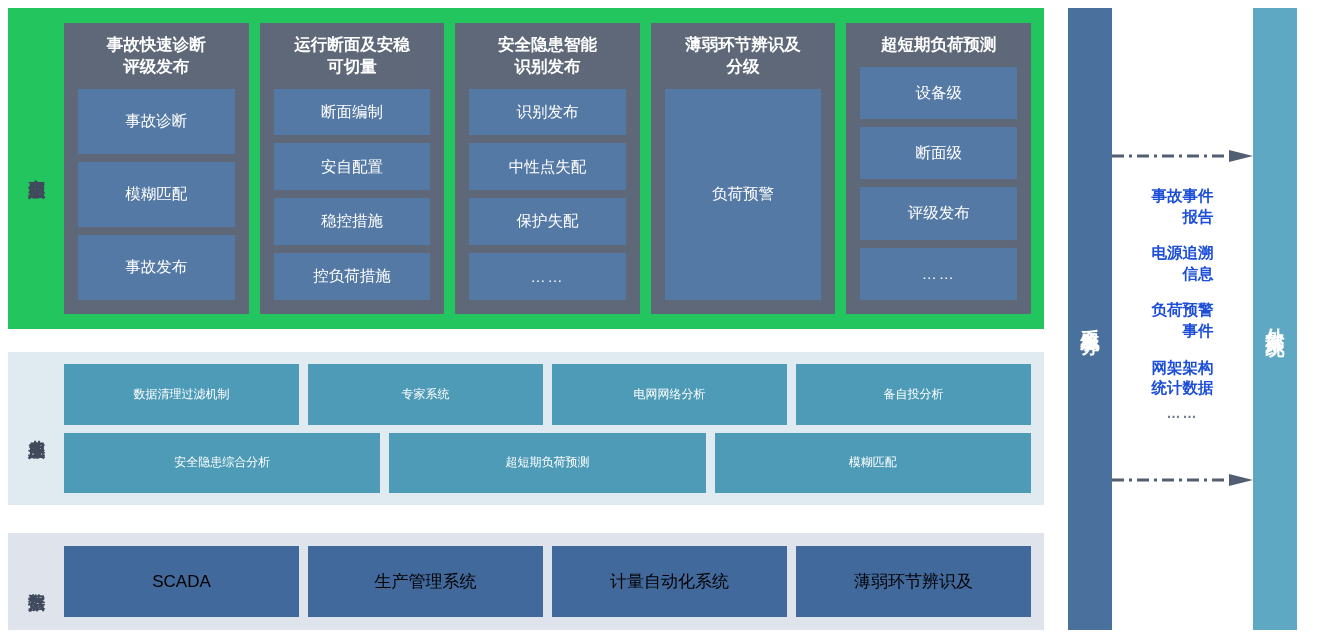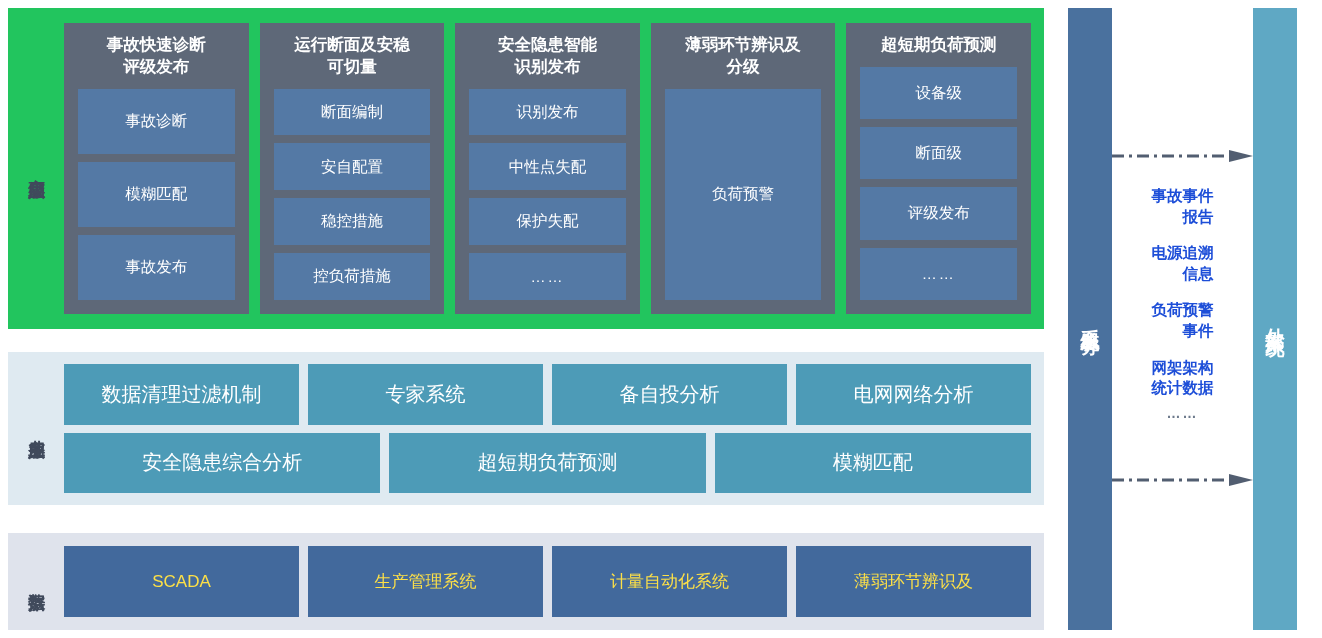--- a/index.html
+++ b/index.html
@@ -138,36 +138,36 @@
   .biz-row {
     display: flex;
     gap: 9px;
     flex: 1 1 0;
     min-height: 0;
   }
   .biz-item {
     flex: 1 1 0;
     background: #4d9bb7;
     color: #ffffff;
-    font-size: 20px;
+    font-size: 12px;
     display: flex;
     align-items: center;
     justify-content: center;
     text-align: left;
   }
 
   
   .band-data .band-body {
     padding: 13px 13px 13px 0;
     gap: 9px;
   }
   .data-item {
     flex: 1 1 0;
     background: #42699c;
-    color: #fde047;
+    color: #000000;
     font-size: 17px;
     display: flex;
     align-items: center;
     justify-content: center;
     text-align: left;
   }
 
   
   .service-bar {
     position: absolute;
@@ -312,22 +312,22 @@
 
       </div>
     </div>
 
     <div class="layer-band band-business">
       <div class="layer-label">业务应用层</div>
       <div class="band-body">
         <div class="biz-row">
           <div class="biz-item">数据清理过滤机制</div>
           <div class="biz-item">专家系统</div>
+          <div class="biz-item">电网网络分析</div>
           <div class="biz-item">备自投分析</div>
-          <div class="biz-item">电网网络分析</div>
         </div>
         <div class="biz-row">
           <div class="biz-item">安全隐患综合分析</div>
           <div class="biz-item">超短期负荷预测</div>
           <div class="biz-item">模糊匹配</div>
         </div>
       </div>
     </div>
 
     <div class="layer-band band-data">

